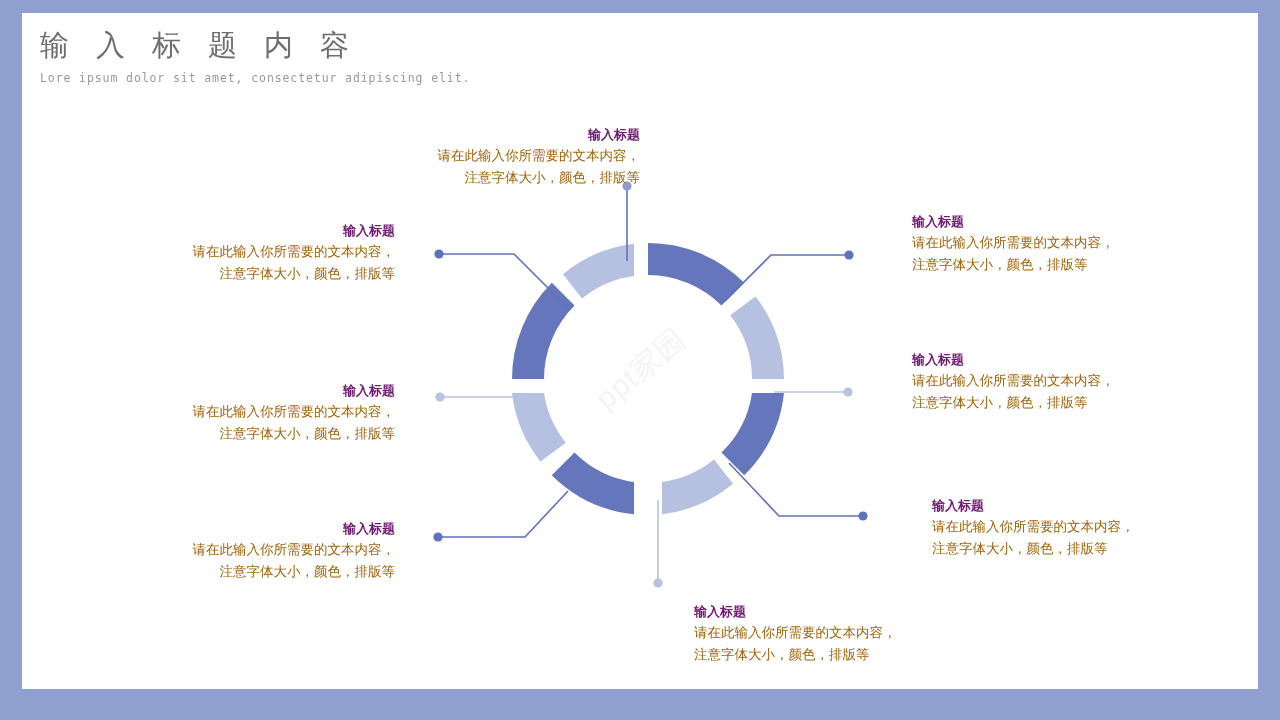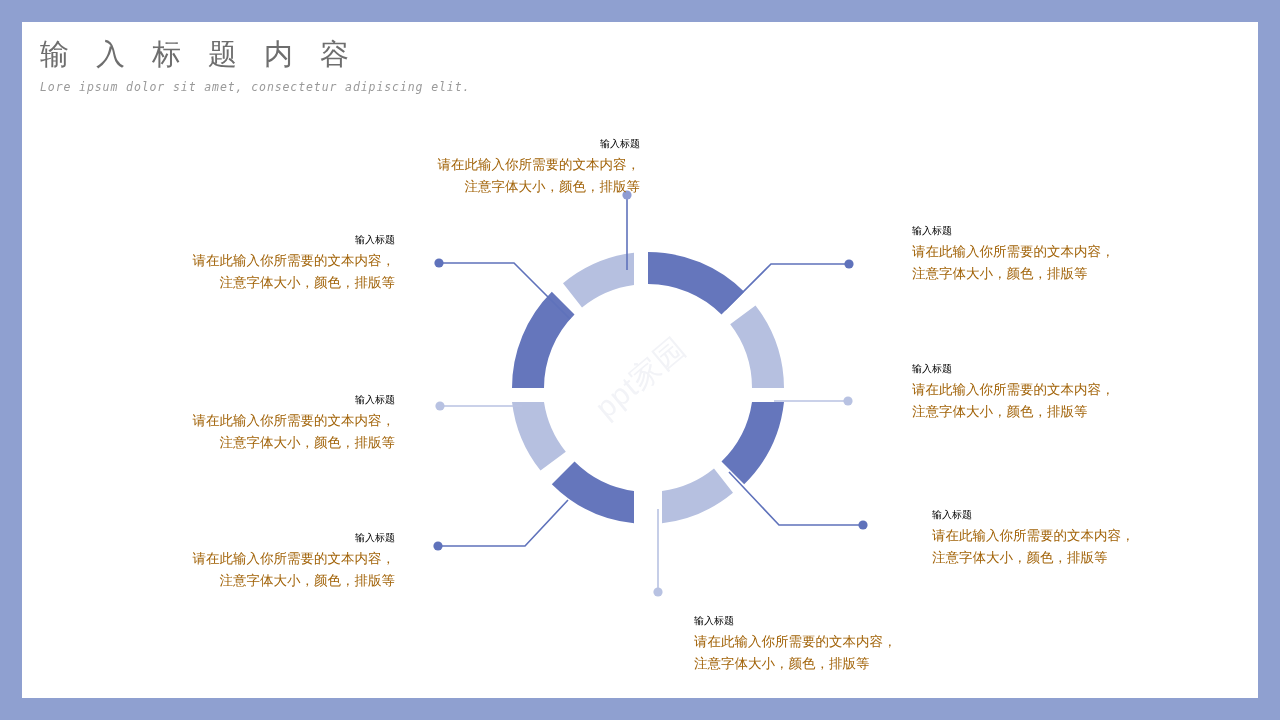--- a/index.html
+++ b/index.html
@@ -7,46 +7,46 @@
     width:1280px;height:720px;
     background:#8fa0d0;
     font-family:"Liberation Sans","DejaVu Sans",sans-serif;
     overflow:hidden;
   }
   #slide{
     position:absolute;left:0;top:0;width:1280px;height:720px;
     background:#8fa0d0;
   }
   #canvas{
-    position:absolute;left:22px;top:22px;
+    position:absolute;left:22px;top:13px;
     width:1236px;height:676px;
     background:#ffffff;
   }
 
   
   #header{position:absolute;left:18px;top:12px;width:700px;}
   #page-title{
     font-size:29px;color:#6e6e6e;letter-spacing:27px;
     font-weight:400;line-height:40px;white-space:nowrap;
   }
   #page-subtitle{
     font-family:"DejaVu Sans Mono","Liberation Mono",monospace;
     font-size:11.5px;color:#9a9a9a;letter-spacing:0.9px;
-    line-height:18px;margin-top:4px;white-space:nowrap;font-style:italic;
+    line-height:18px;margin-top:4px;white-space:nowrap;
   }
 
   
   #diagram{position:absolute;left:0;top:0;width:1236px;height:676px;}
   #diagram svg{position:absolute;left:0;top:0;}
 
   
   .label{position:absolute;}
   .label .lbl-title{
-    font-size:10px;color:#000000;line-height:20px;
-    font-weight:400;white-space:nowrap;
+    font-size:13px;color:#701a75;line-height:20px;
+    font-weight:700;white-space:nowrap;
   }
   .label .lbl-line{
     font-size:13.5px;color:#a16207;line-height:22px;
     white-space:nowrap;
   }
   .label.align-right{text-align:right;}
   .label.align-left{text-align:left;}
 
   
   #watermark{

